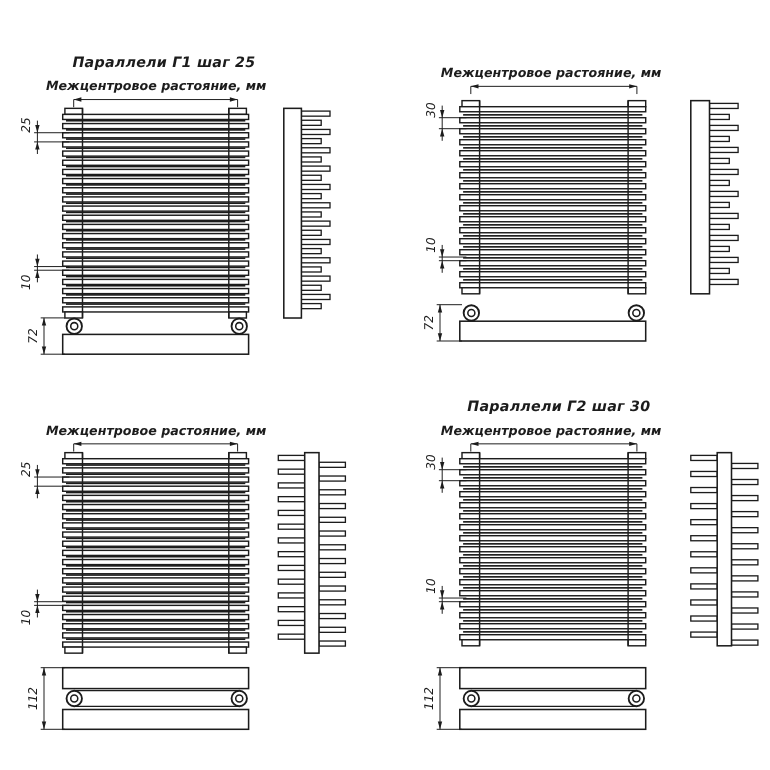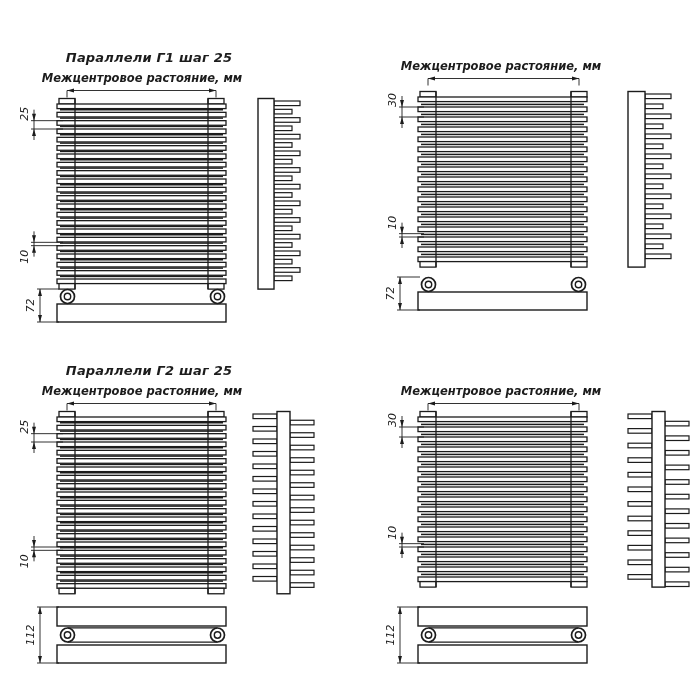--- a/index.html
+++ b/index.html
@@ -244,21 +244,20 @@
         <line x1="17" y1="280" x2="40" y2="280" stroke="#1c1c1c" stroke-width="0.9"></line>
         <line x1="20" y1="247" x2="20" y2="280" stroke="#1c1c1c" stroke-width="0.9"></line>
         <polygon points="20,247 18,254 22,254" fill="#1c1c1c"></polygon>
         <polygon points="20,280 18,273 22,273" fill="#1c1c1c"></polygon>
         <text x="0" y="0" fill="#1c1c1c" text-anchor="middle" dominant-baseline="central" transform="translate(10,263.5) rotate(-90)" style="font:italic 11px &quot;DejaVu Sans&quot;,sans-serif">72</text>
       </g>
     </svg>
 </div>
 
 <div class="panel" id="panel-2" style="left:10px;top:355px">
-  <div class="title" style="left:139px">Параллели Г2 шаг 25</div>
   <div class="subtitle" style="left:132px">Межцентровое растояние, мм</div>
   <svg width="330" height="335" viewBox="0 0 330 335">
       <g>
         <rect x="49" y="56.5" width="16" height="5.5" fill="#fff" stroke="#1c1c1c" stroke-width="1.3"></rect>
         <rect x="198" y="56.5" width="16" height="5.5" fill="#fff" stroke="#1c1c1c" stroke-width="1.3"></rect>
         <rect x="50" y="67.00333333333333" width="163" height="1.5" fill="#1c1c1c"></rect>
         <rect x="47" y="62" width="169" height="4.6" fill="#fff" stroke="#1c1c1c" stroke-width="1.3"></rect>
         <rect x="50" y="75.33666666666667" width="163" height="1.5" fill="#1c1c1c"></rect>
         <rect x="47" y="70.33333333333333" width="169" height="4.6" fill="#fff" stroke="#1c1c1c" stroke-width="1.3"></rect>
         <rect x="50" y="83.67" width="163" height="1.5" fill="#1c1c1c"></rect>
@@ -372,20 +371,21 @@
         <line x1="27" y1="308" x2="49" y2="308" stroke="#1c1c1c" stroke-width="0.9"></line>
         <line x1="30" y1="252" x2="30" y2="308" stroke="#1c1c1c" stroke-width="0.9"></line>
         <polygon points="30,252 28,259 32,259" fill="#1c1c1c"></polygon>
         <polygon points="30,308 28,301 32,301" fill="#1c1c1c"></polygon>
         <text x="0" y="0" fill="#1c1c1c" text-anchor="middle" dominant-baseline="central" transform="translate(20,280) rotate(-90)" style="font:italic 11px &quot;DejaVu Sans&quot;,sans-serif">112</text>
       </g>
     </svg>
 </div>
 
 <div class="panel" id="panel-3" style="left:380px;top:355px">
+  <div class="title" style="left:128px">Параллели Г2 шаг 30</div>
   <div class="subtitle" style="left:121px">Межцентровое растояние, мм</div>
   <svg width="330" height="335" viewBox="0 0 330 335">
       <g>
         <rect x="40" y="56.5" width="16" height="5.5" fill="#fff" stroke="#1c1c1c" stroke-width="1.3"></rect>
         <rect x="191" y="56.5" width="16" height="5.5" fill="#fff" stroke="#1c1c1c" stroke-width="1.3"></rect>
         <rect x="41" y="68.67" width="163" height="1.5" fill="#1c1c1c"></rect>
         <rect x="38" y="62" width="169" height="4.6" fill="#fff" stroke="#1c1c1c" stroke-width="1.3"></rect>
         <rect x="41" y="78.67" width="163" height="1.5" fill="#1c1c1c"></rect>
         <rect x="38" y="72" width="169" height="4.6" fill="#fff" stroke="#1c1c1c" stroke-width="1.3"></rect>
         <rect x="41" y="88.67" width="163" height="1.5" fill="#1c1c1c"></rect>

